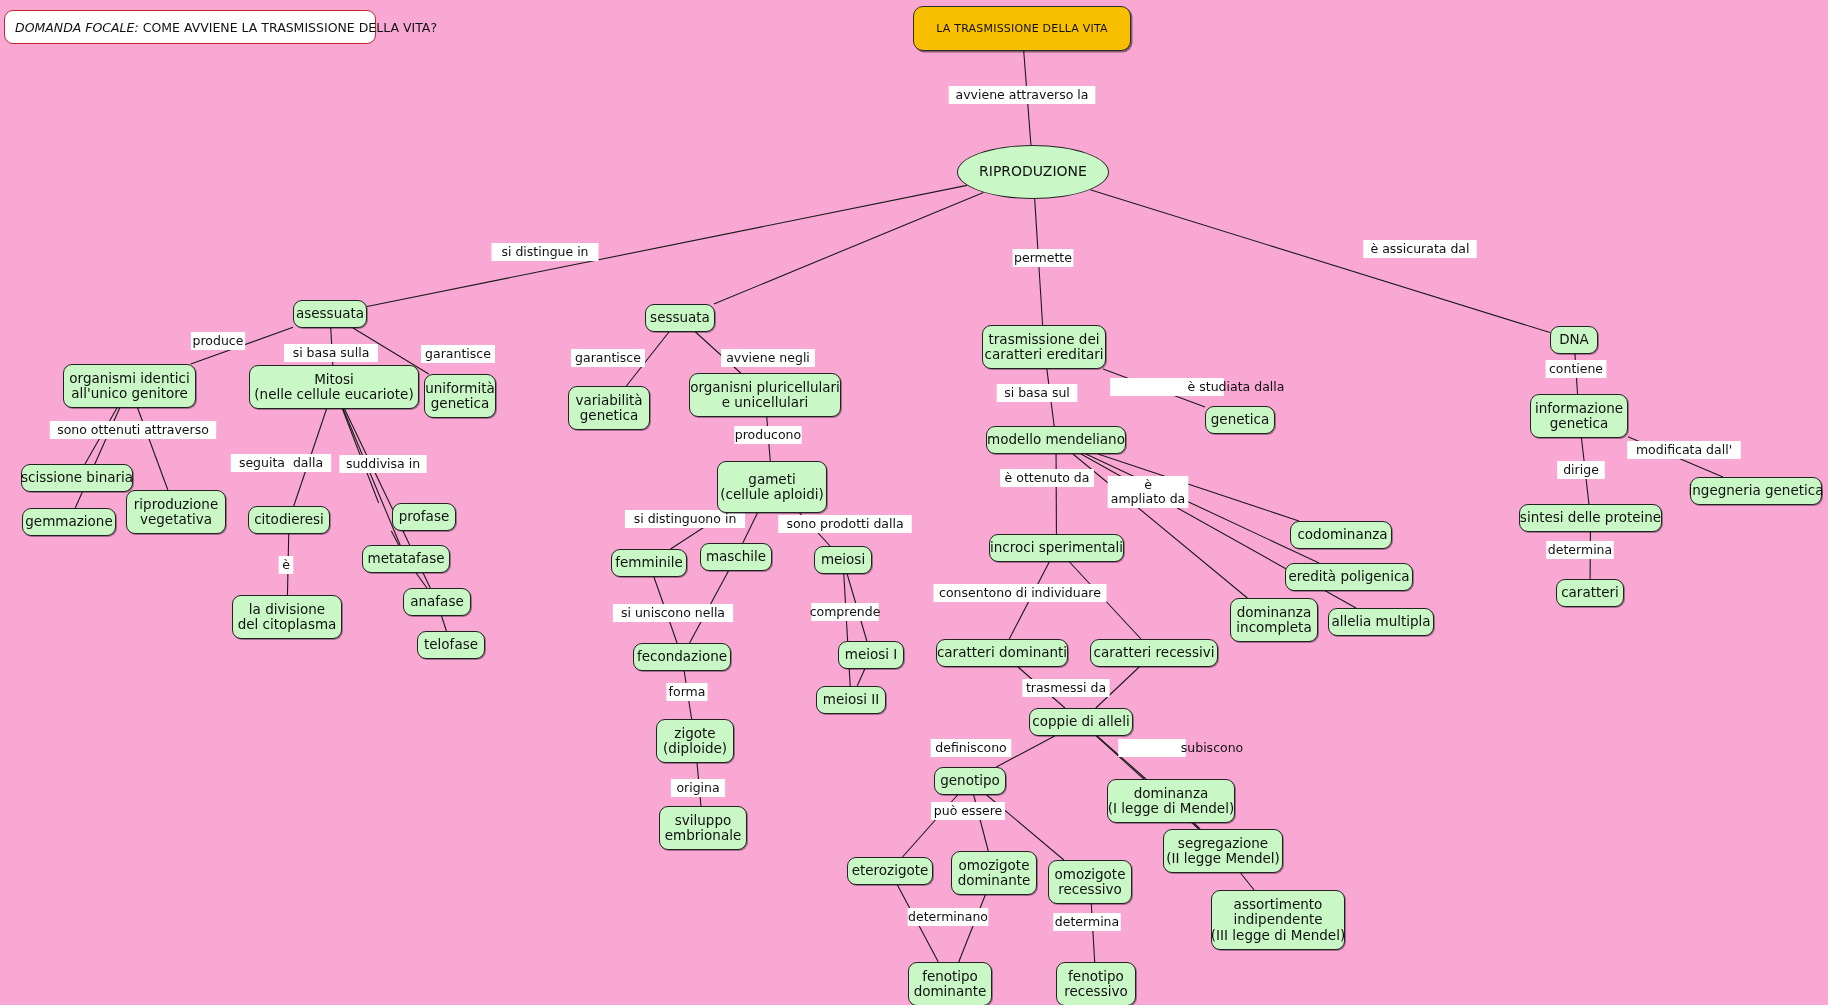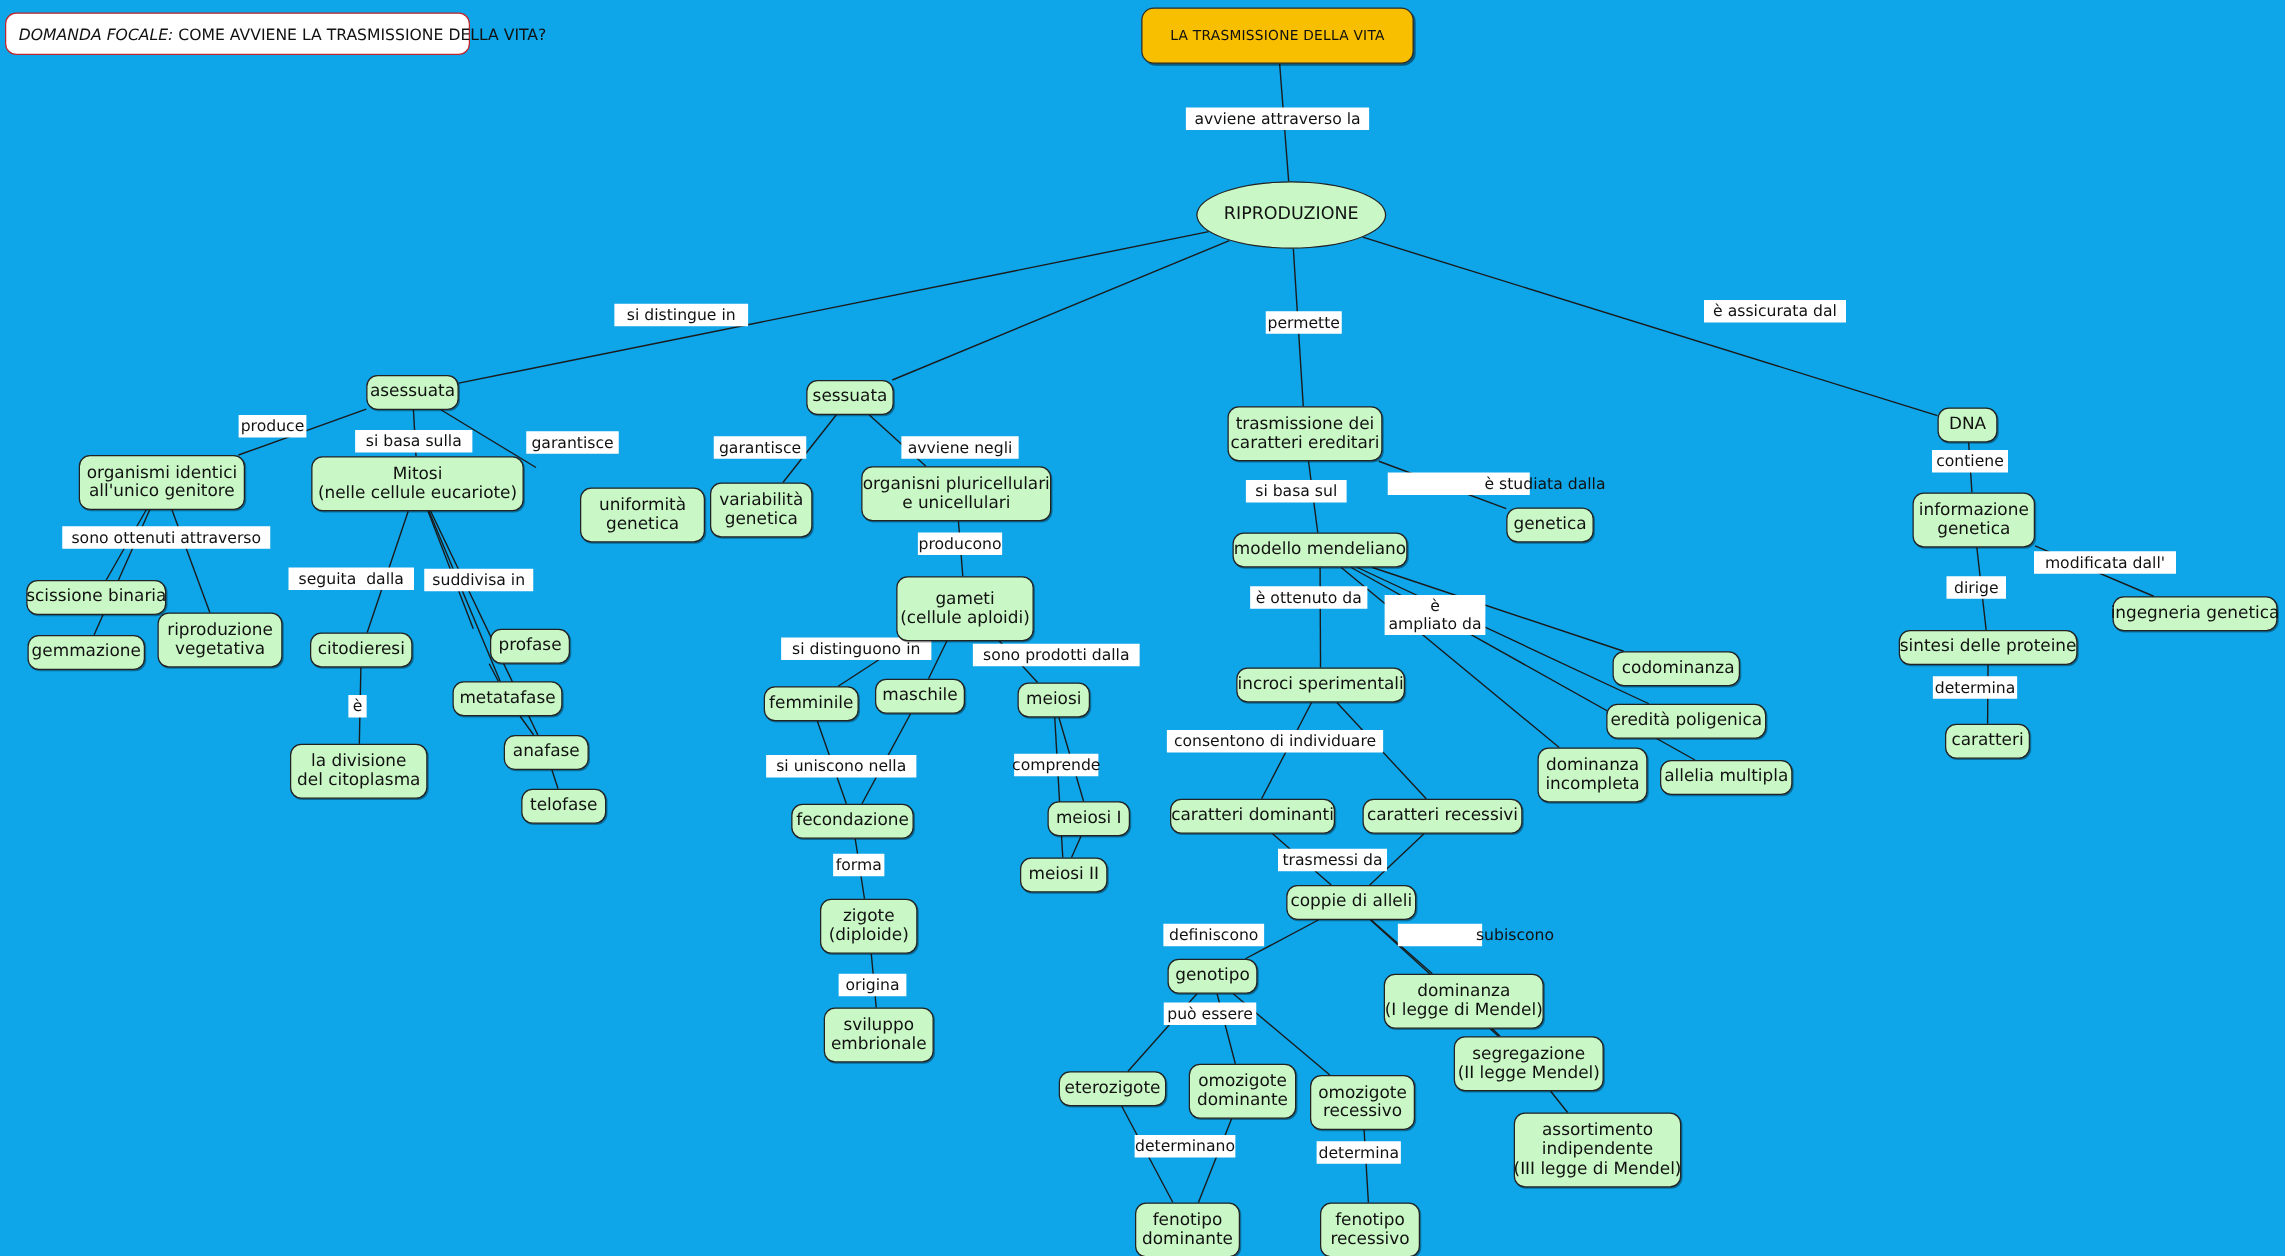--- a/index.html
+++ b/index.html
@@ -1,18 +1,18 @@
 <!DOCTYPE html>
 <html><head>
 <meta charset="utf-8">
 <title>Concept Map</title>
 <style>
   html,body{margin:0;padding:0;background:#ffffff;}
   body{font-family:"DejaVu Sans","Liberation Sans",sans-serif;}
-  #canvas{position:relative;width:1828px;height:1005px;background:#0ea5e9;overflow:hidden;}
+  #canvas{position:relative;width:1828px;height:1005px;background:#f9a8d4;overflow:hidden;}
   #edges{position:absolute;left:0;top:0;width:1828px;height:1005px;pointer-events:none;}
   .node{
     position:absolute;
     box-sizing:border-box;
     background:#c9f7c5;
     border:1.2px solid #222;
     border-radius:9px;
     color:#111;
     font-size:13.5px;
     line-height:15.5px;
@@ -171,21 +171,21 @@
       <div class="node ellipse" style="left: 957px; top: 145px; width: 152px; height: 54px;">RIPRODUZIONE</div>
       <div class="node" style="left: 293px; top: 300px; width: 74px; height: 28px;">asessuata</div>
       <div class="node" style="left: 63px; top: 364px; width: 133px; height: 44px;">organismi identici
 all'unico genitore</div>
       <div class="node" style="left: 21px; top: 464px; width: 112px; height: 28px;">scissione binaria</div>
       <div class="node" style="left: 22px; top: 508px; width: 94px; height: 28px;">gemmazione</div>
       <div class="node" style="left: 126px; top: 490px; width: 100px; height: 44px;">riproduzione
 vegetativa</div>
       <div class="node" style="left: 249px; top: 365px; width: 170px; height: 44px;">Mitosi
 (nelle cellule eucariote)</div>
-      <div class="node" style="left: 424px; top: 390px; width: 100px; height: 44px; margin-left: 40px;">uniformità
+      <div class="node" style="left: 424px; top: 374px; width: 72px; height: 44px;">uniformità
 genetica</div>
       <div class="node" style="left: 248px; top: 506px; width: 82px; height: 28px;">citodieresi</div>
       <div class="node" style="left: 232px; top: 595px; width: 110px; height: 44px;">la divisione
 del citoplasma</div>
       <div class="node" style="left: 352px; top: 503px; width: 64px; height: 28px; margin-left: 40px;">profase</div>
       <div class="node" style="left: 362px; top: 545px; width: 88px; height: 28px;">metatafase</div>
       <div class="node" style="left: 403px; top: 588px; width: 68px; height: 28px;">anafase</div>
       <div class="node" style="left: 417px; top: 631px; width: 68px; height: 28px;">telofase</div>
       <div class="node" style="left: 645px; top: 304px; width: 70px; height: 28px;">sessuata</div>
       <div class="node" style="left: 568px; top: 386px; width: 82px; height: 44px;">variabilità

